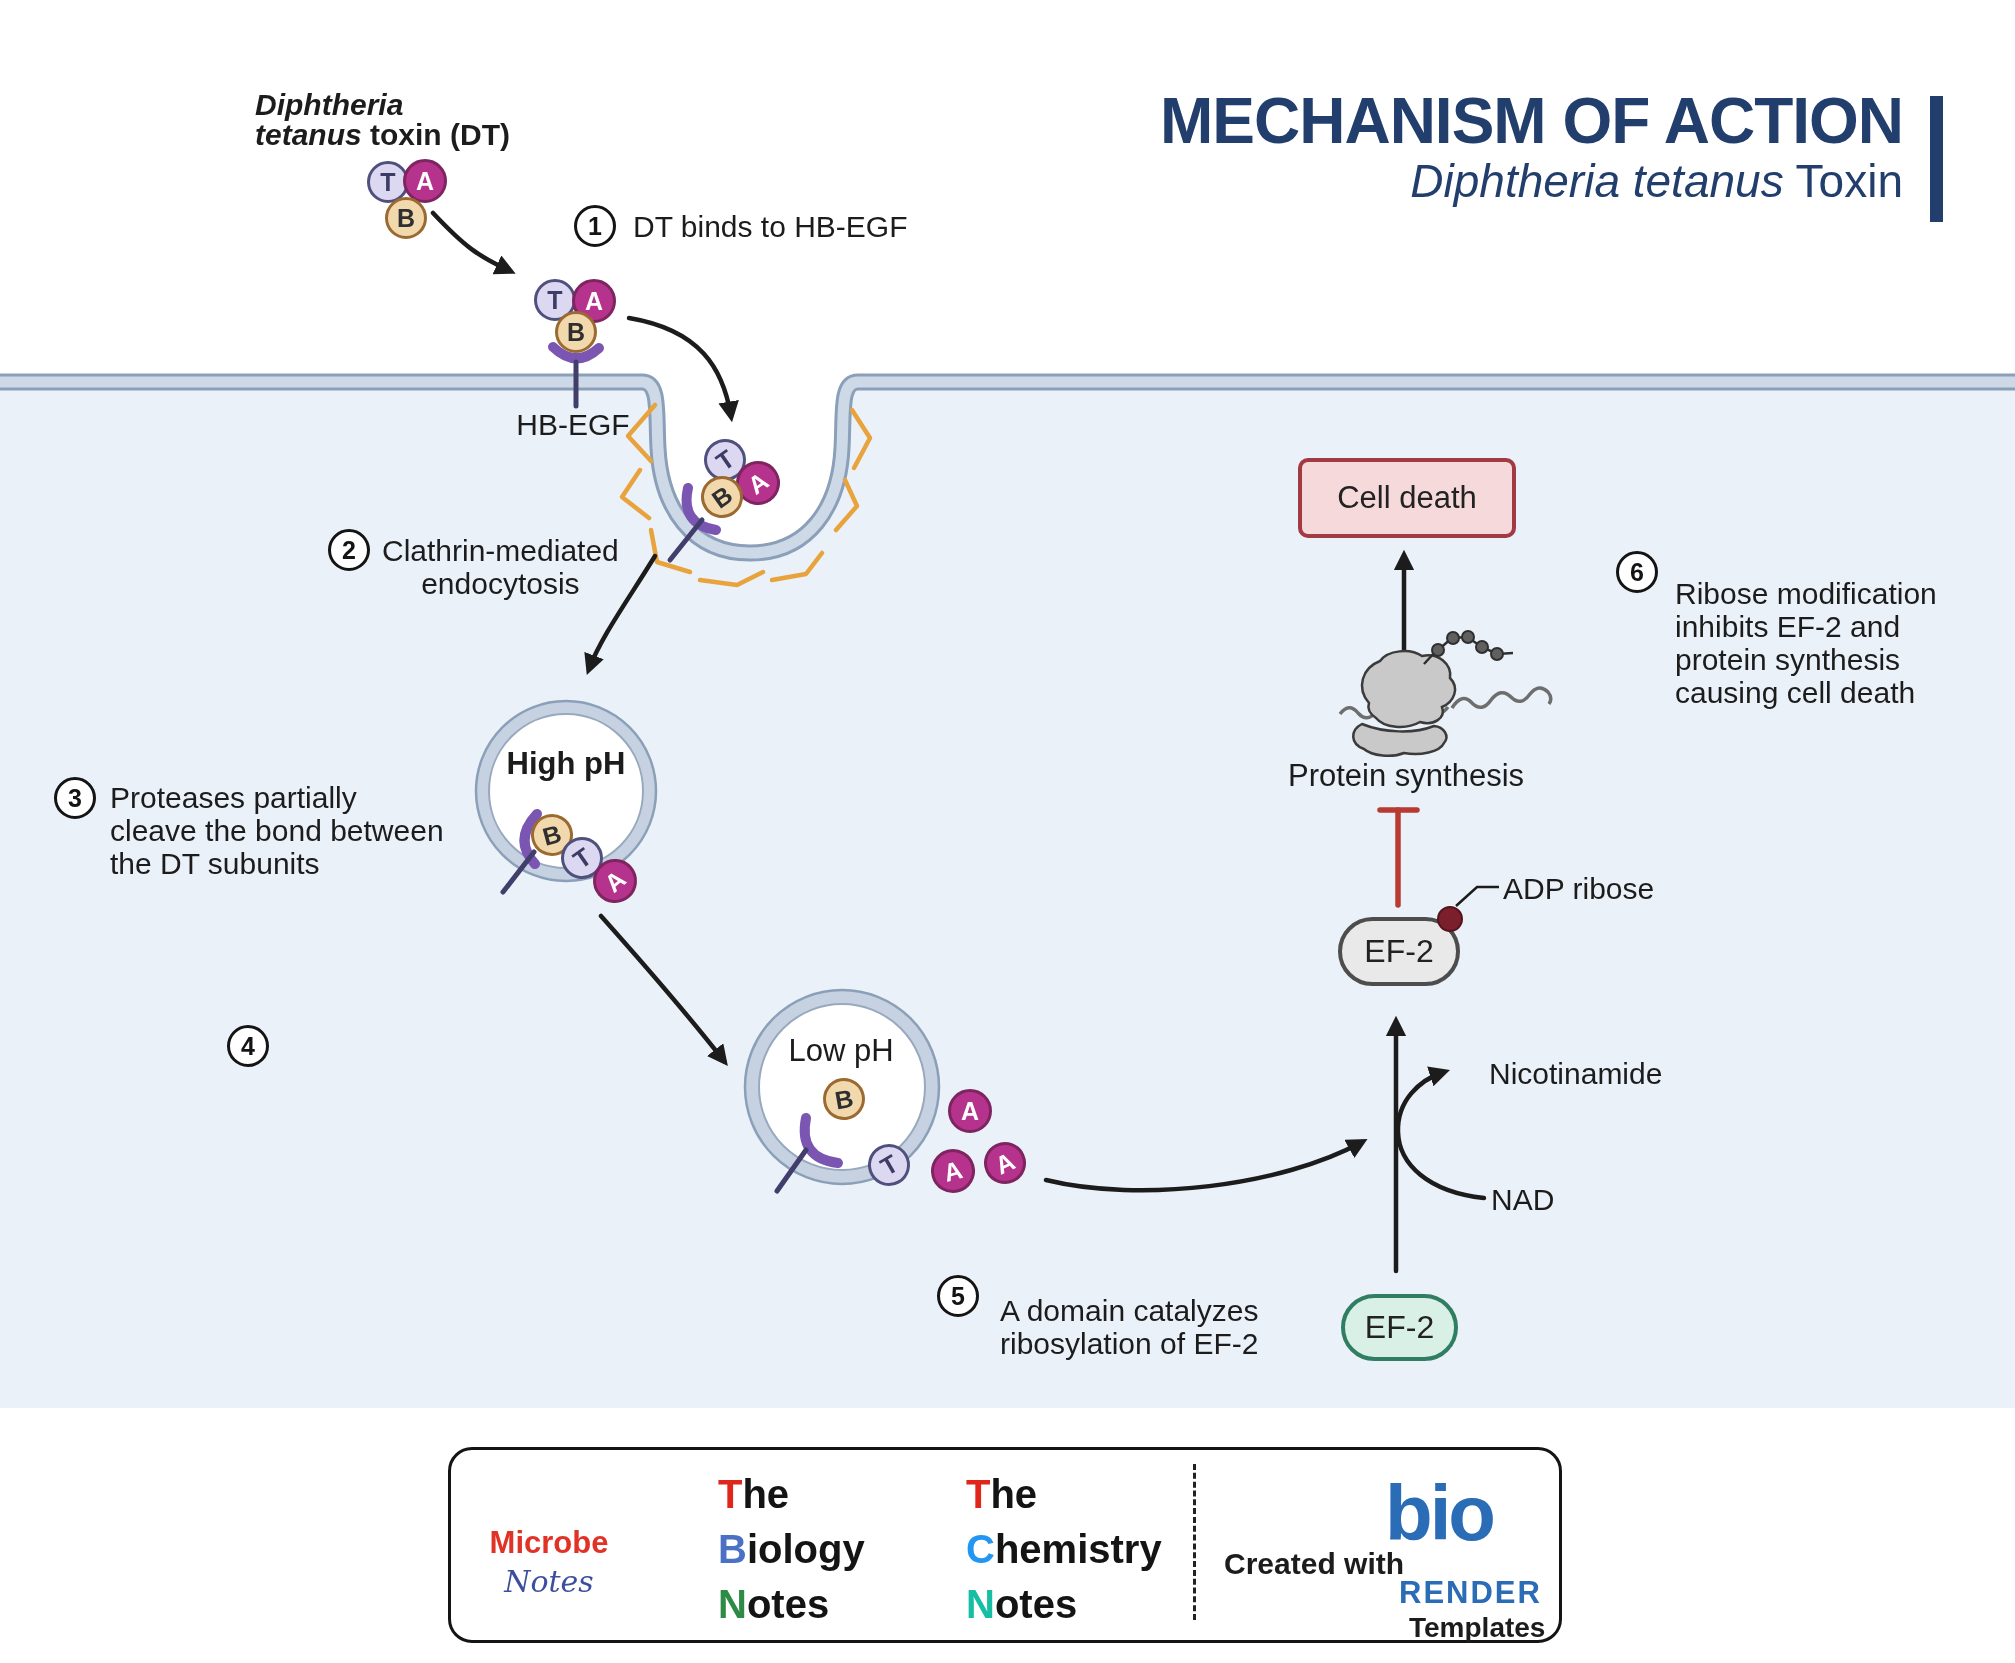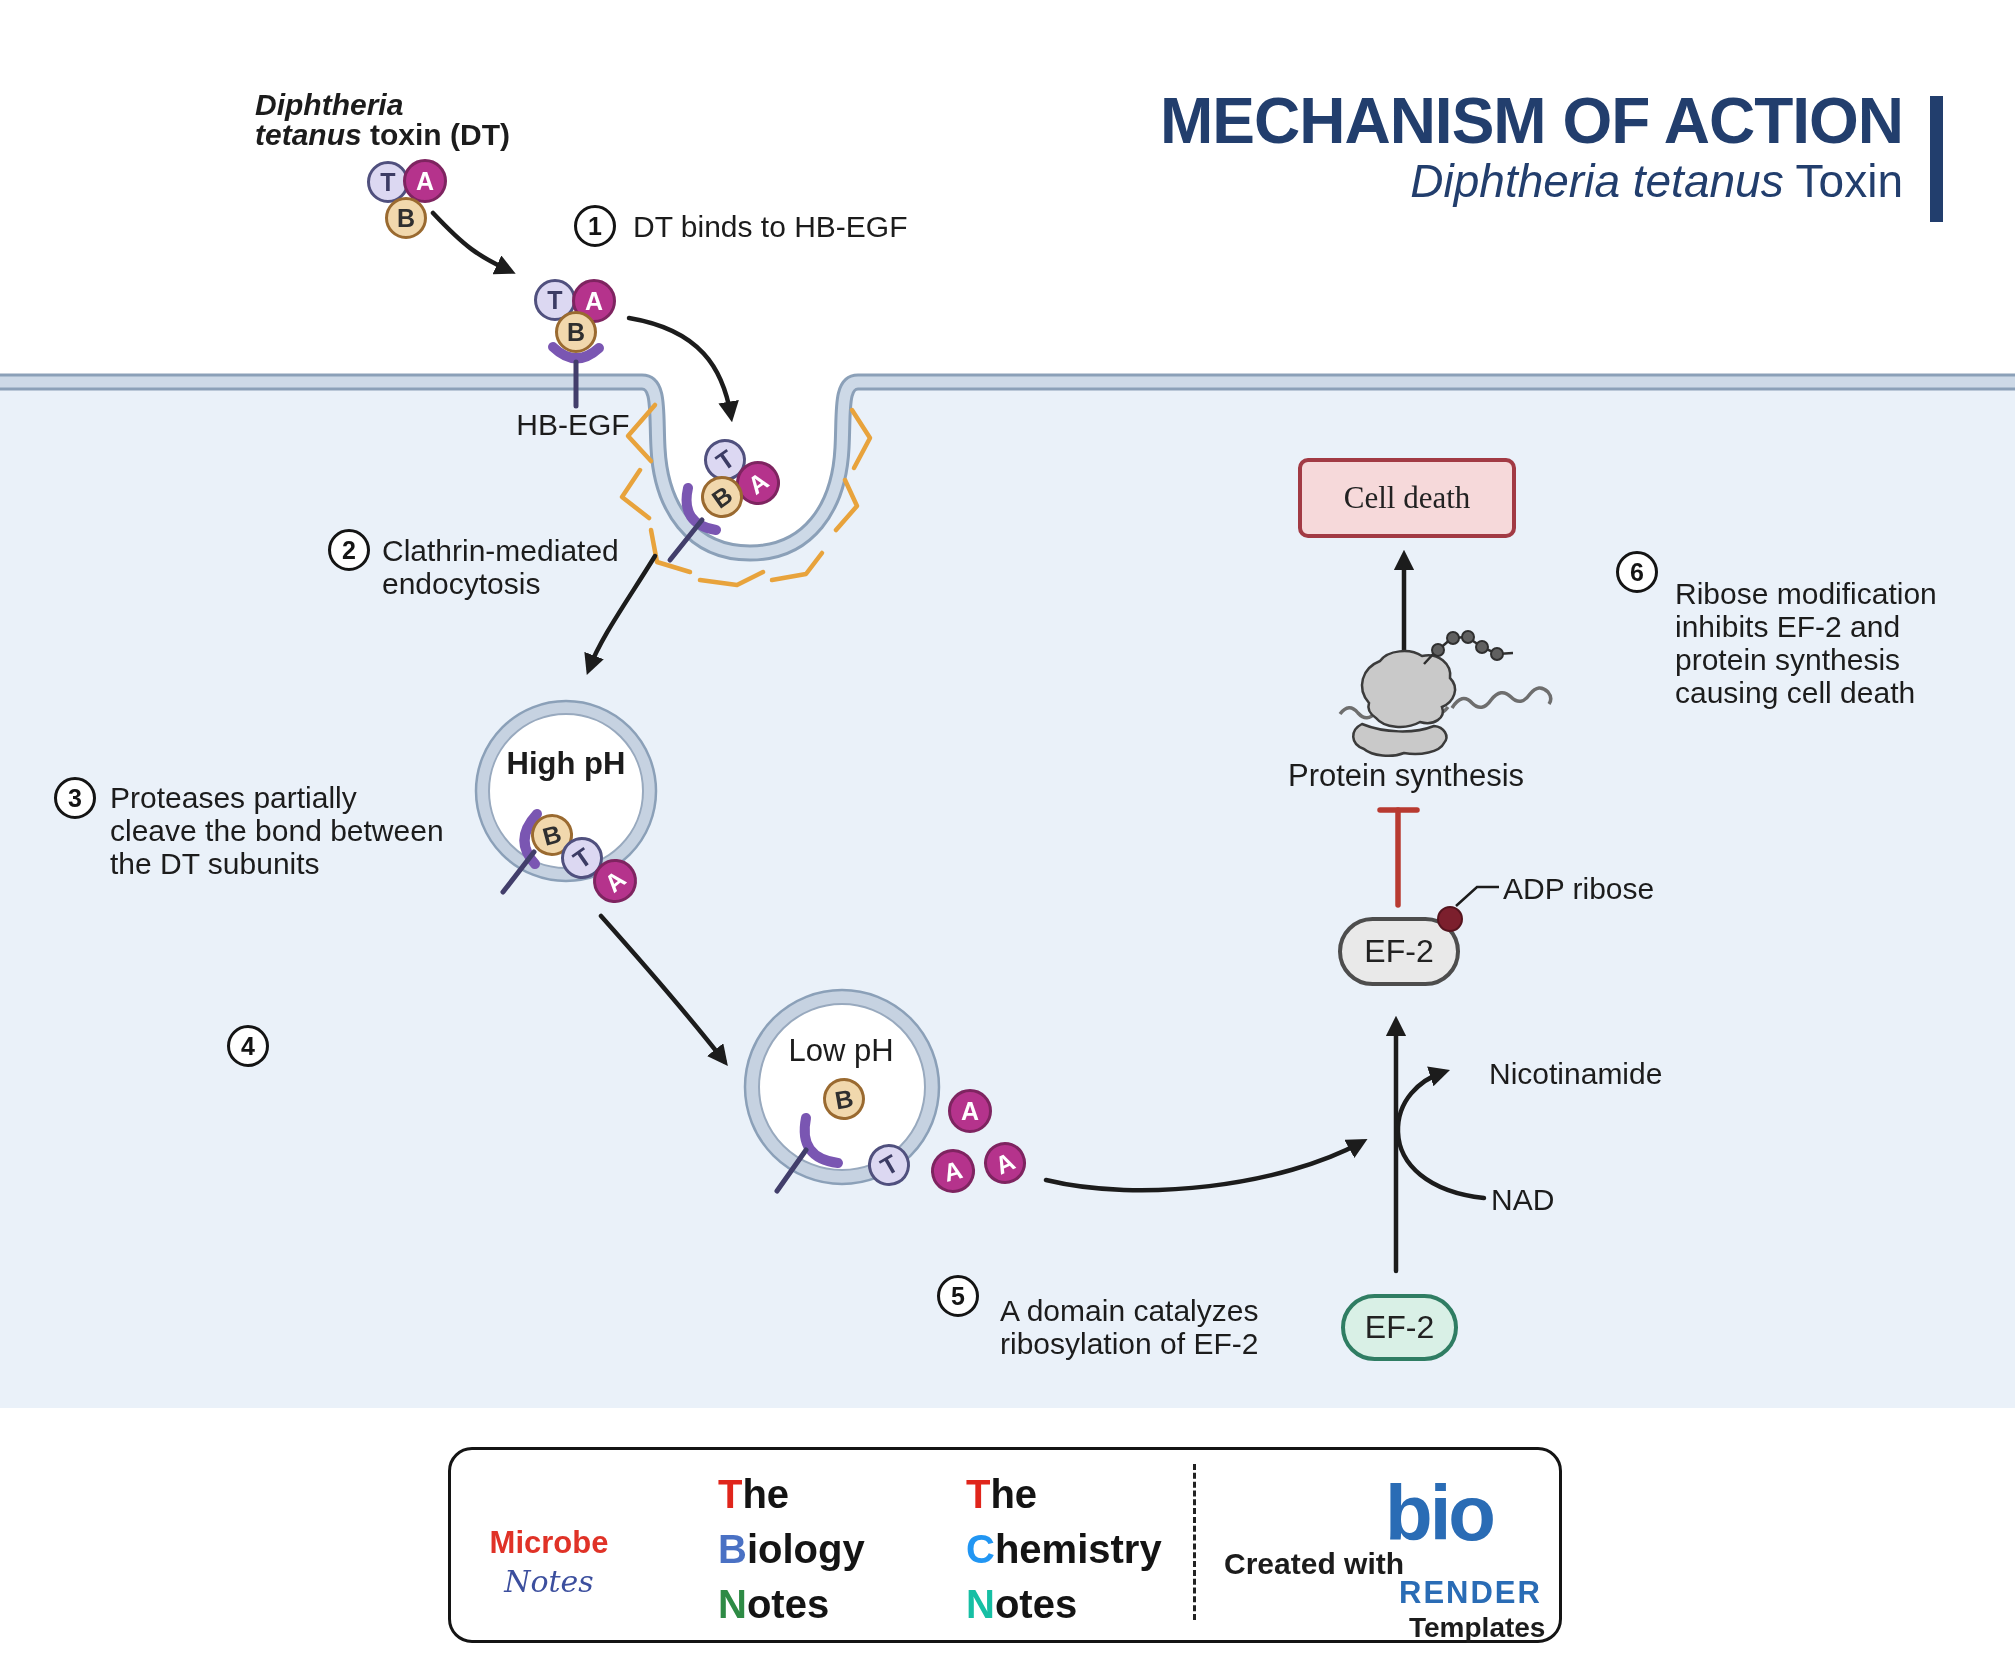--- a/index.html
+++ b/index.html
@@ -241,21 +241,21 @@
     </div>
 
   <div class="badge" style="left:574px;top:205px;">
       <span>1</span>
     </div>
   <div class="step-text" style="left:633px;top:210px;">DT binds to HB-EGF</div>
 
   <div class="badge" style="left:328px;top:529px;">
       <span>2</span>
     </div>
-  <div class="step-text" style="left:382px;top:534px;">Clathrin-mediated
+  <div class="step-text" style="left:382px;top:534px;text-align:center;">Clathrin-mediated
 endocytosis</div>
 
   <div class="badge" style="left:54px;top:777px;">
       <span>3</span>
     </div>
   <div class="step-text" style="left:110px;top:781px;">Proteases partially
 cleave the bond between
 the DT subunits</div>
 
   <div class="badge" style="left:227px;top:1025px;">
@@ -277,21 +277,21 @@
 causing cell death</div>
 
   <div class="lbl center" style="left:573px;top:425px;font-size:30px;">HB-EGF</div>
   <div class="lbl center" style="left:566px;top:764px;font-size:31px;font-weight:700;">High pH</div>
   <div class="lbl center" style="left:841px;top:1051px;font-size:31px;font-weight:400;">Low pH</div>
   <div class="lbl center" style="left:1406px;top:776px;font-size:31px;">Protein synthesis</div>
   <div class="lbl" style="left:1503px;top:872px;font-size:30px;">ADP ribose</div>
   <div class="lbl" style="left:1489px;top:1057px;font-size:30px;">Nicotinamide</div>
   <div class="lbl" style="left:1491px;top:1183px;font-size:30px;">NAD</div>
 
-  <div class="pill" style="left:1298px;top:458px;width:218px;height:80px;background:#f6d9da;border:4px solid #a23a44;border-radius:10px;font-size:31px;font-family:Liberation Serif, serif;">
+  <div class="pill" style="left:1298px;top:458px;width:218px;height:80px;background:#f6d9da;border:4px solid #a23a44;border-radius:10px;font-size:31px;">
     <span>Cell death</span>
   </div>
 
   <div class="pill" style="left:1338px;top:917px;width:122px;height:69px;background:#e9e9e9;border:4px solid #4d4d4d;border-radius:35px;">
     <span>EF-2</span>
   </div>
   <div class="abs" style="left:1437px;top:906px;width:26px;height:26px;border-radius:50%;background:#7c1f2d;border:2px solid #55141e;box-sizing:border-box;z-index:4;"></div>
   <div class="pill" style="left:1341px;top:1294px;width:117px;height:67px;background:#d9f0e6;border:4px solid #2f7d63;border-radius:34px;">
     <span>EF-2</span>
   </div>

